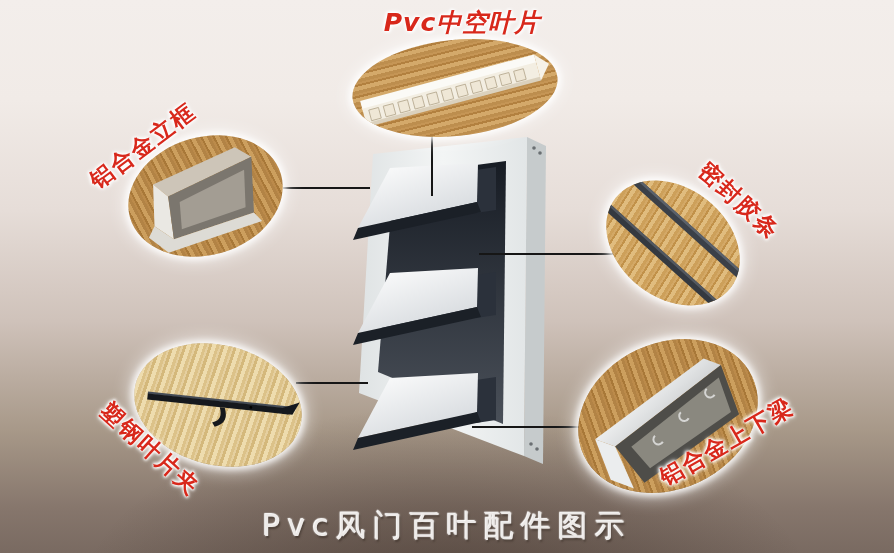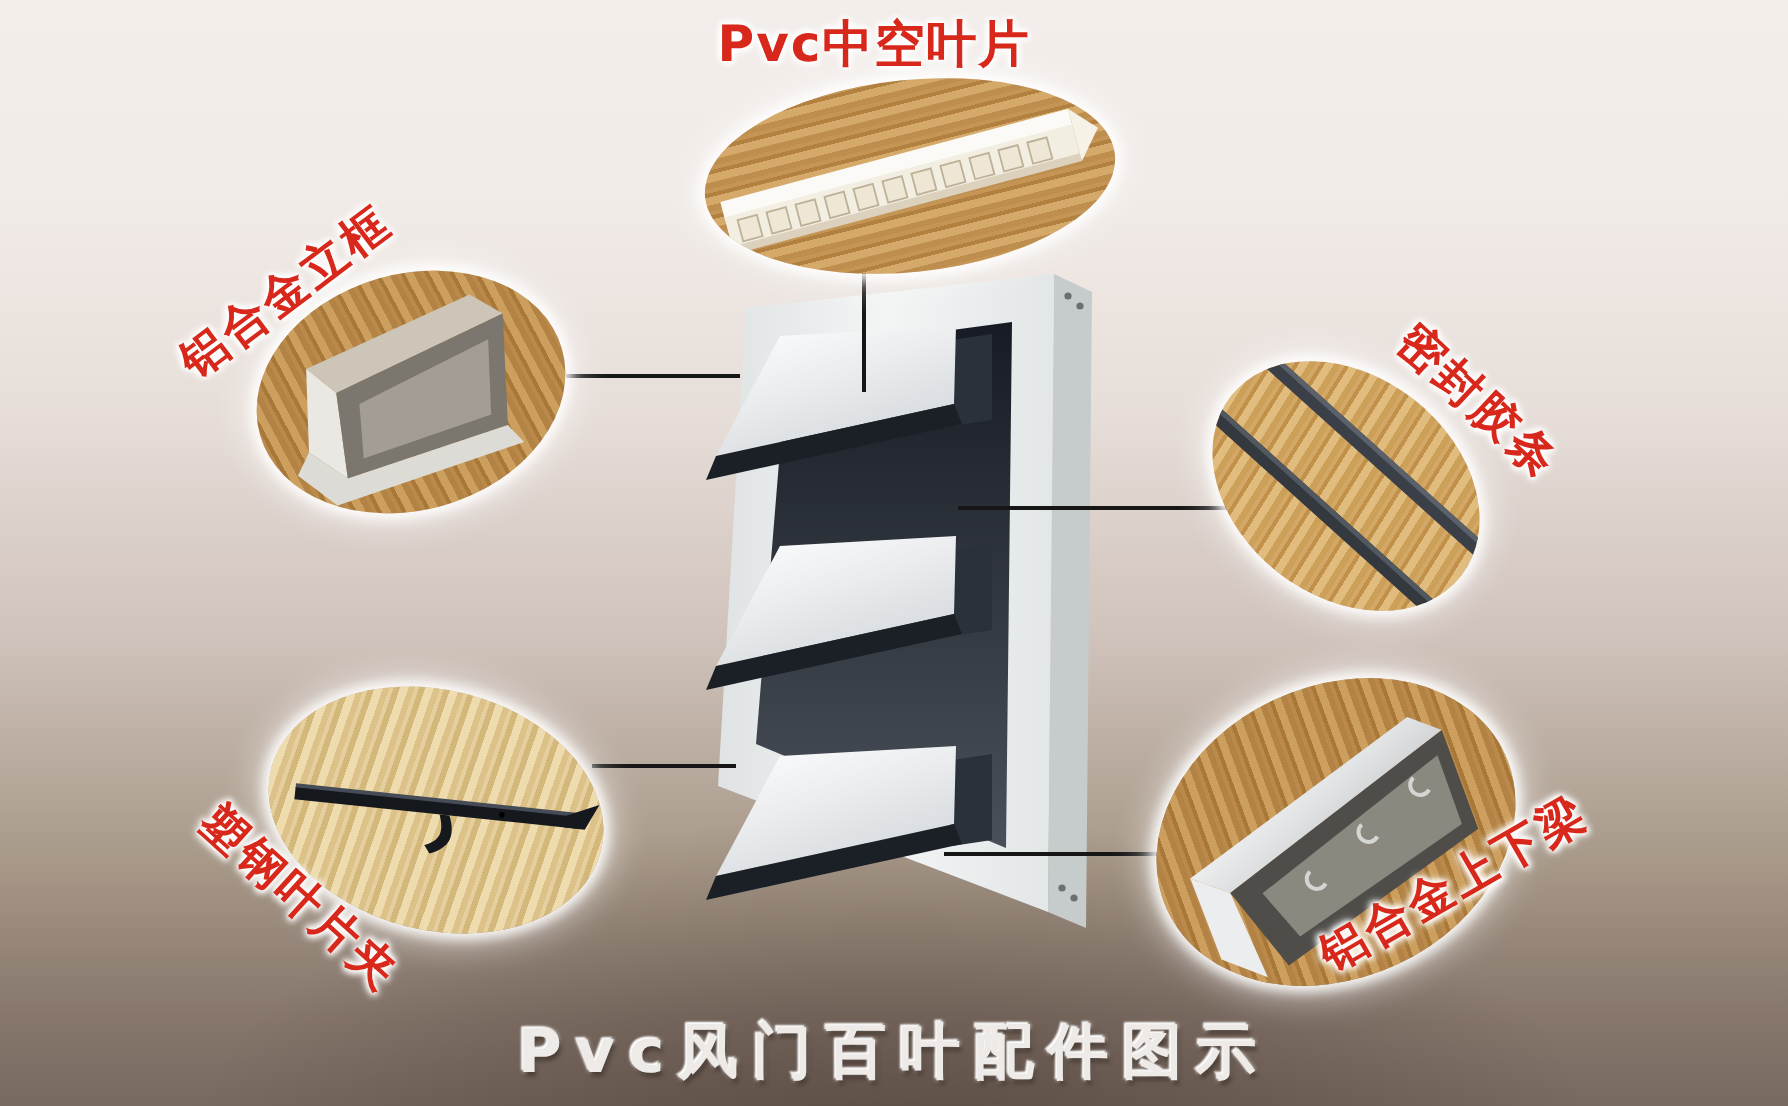--- a/index.html
+++ b/index.html
@@ -36,29 +36,29 @@
     background:repeating-linear-gradient(84deg,#d3a866 0 2px,#c19149 2px 4px,#e0bc7e 4px 8px,#cda05a 8px 11px);}
   .co-clip{left:133px;top:345px;width:170px;height:120px;transform:rotate(14deg);
     background:repeating-linear-gradient(95deg,#e5cf9f 0 2px,#d4b87b 2px 5px,#eedcae 5px 9px,#dcc289 9px 12px);}
   .co-beam{left:575px;top:343px;width:186px;height:146px;transform:rotate(-25deg);
     background:repeating-linear-gradient(95deg,#bb8a4a 0 2px,#a87838 2px 4px,#cc9f5e 4px 8px,#b28345 8px 11px);}
   
   .plabel{
     position:absolute;z-index:5;white-space:nowrap;color:#d8281b;font-weight:bold;
     text-shadow:0 0 2px #fff,0 0 4px #fff,0 0 6px #fff,1px 1px 3px #fff,-1px -1px 3px #fff;
   }
-  .lb-blade{left:437px;top:22px;font-size:25px;letter-spacing:1px;transform:translate(-50%,-50%);}
+  .lb-blade{left:462px;top:22px;font-size:25px;letter-spacing:1px;transform:translate(-50%,-50%);font-style:italic;}
   .lb-frame{left:143px;top:146px;font-size:23px;letter-spacing:2px;transform:translate(-50%,-50%) rotate(-37deg);}
   .lb-seal {left:739px;top:201px;font-size:23px;letter-spacing:2px;transform:translate(-50%,-50%) rotate(43deg);}
   .lb-clip {left:150px;top:449px;font-size:23px;letter-spacing:2px;transform:translate(-50%,-50%) rotate(42deg);}
   .lb-beam {left:727px;top:442px;font-size:23px;letter-spacing:2px;transform:translate(-50%,-50%) rotate(-30deg);}
   
   .ptitle{
     position:absolute;left:0;right:0;top:506px;z-index:5;text-align:center;
-    font-size:30px;font-weight:bold;letter-spacing:7px;color:#edeae8;
+    font-size:30px;font-weight:normal;letter-spacing:7px;color:#edeae8;
     text-shadow:-1px -1px 1px #ffffff,1px 2px 2px #463931,0 0 2px #fdfcfb;
   }
 </style>
 </head>
 <body>
 
 <div class="stage">
   <div class="vignette"></div>
 
   <svg class="product" viewBox="0 0 250 350">

